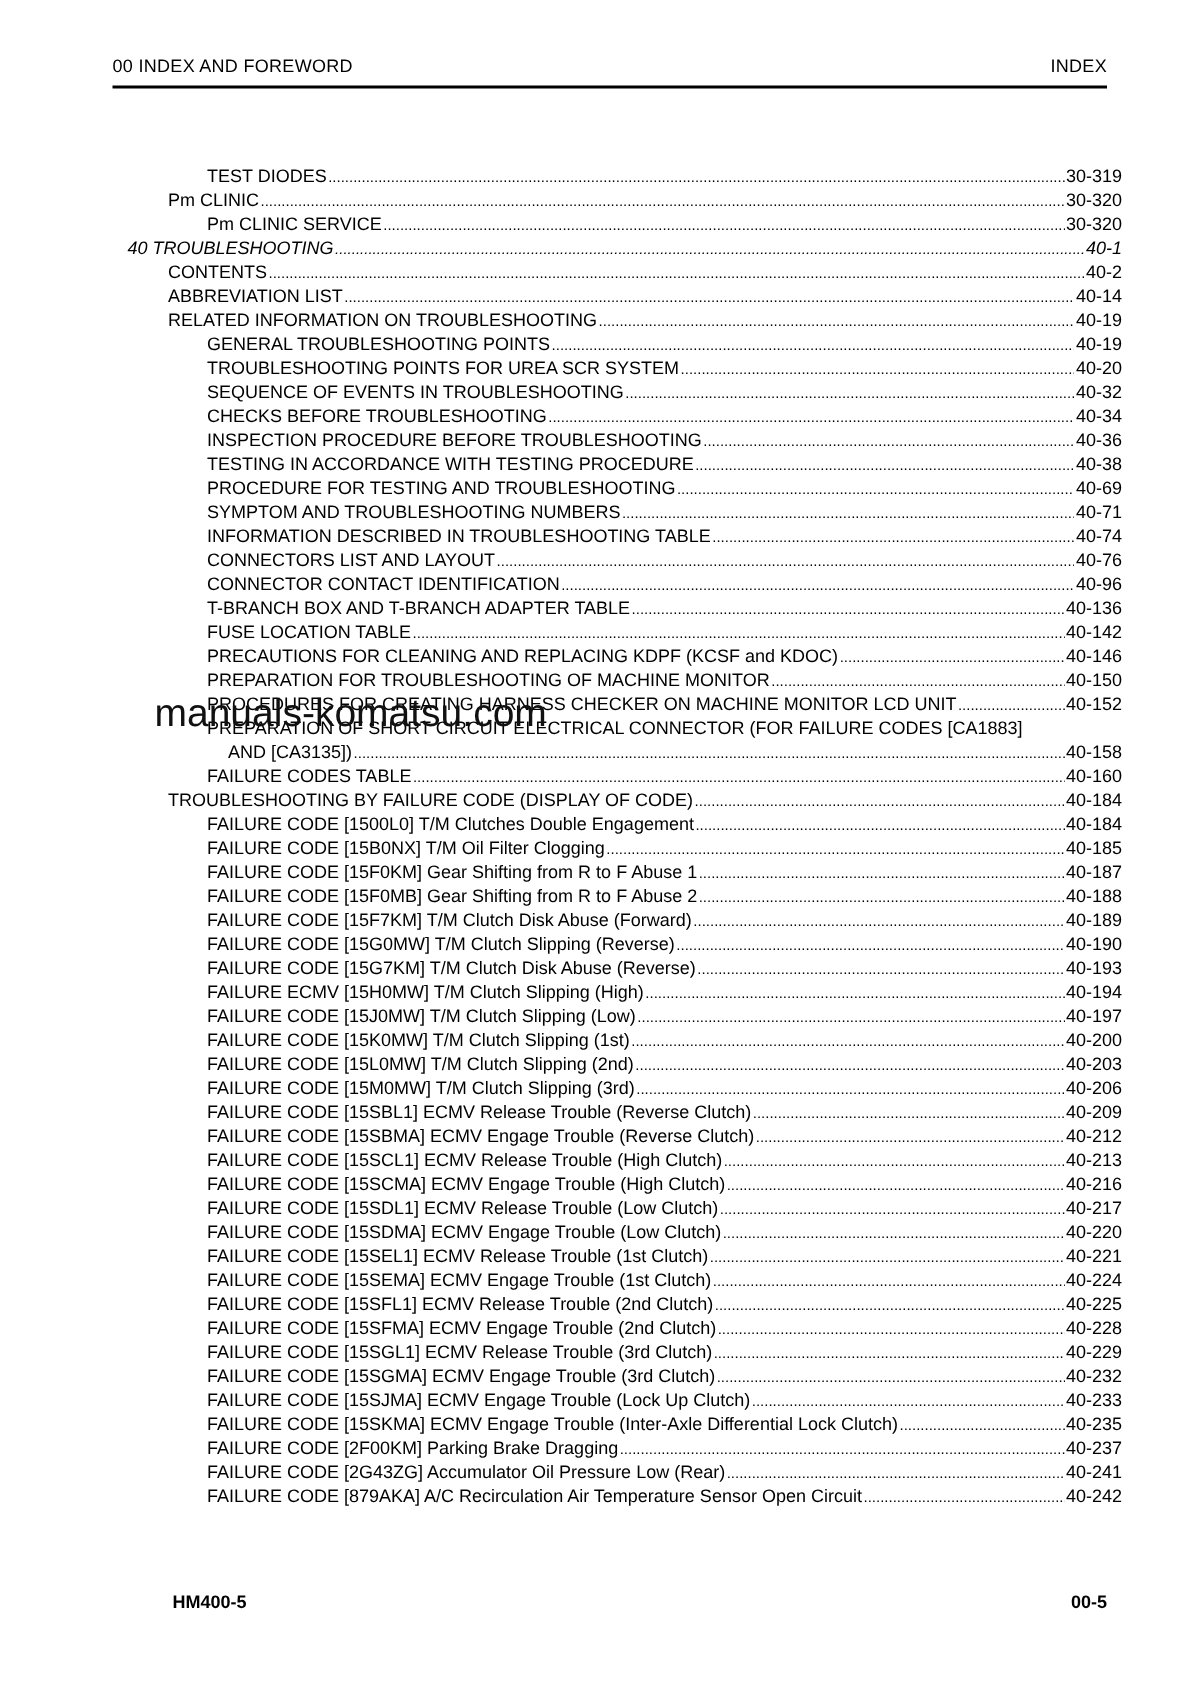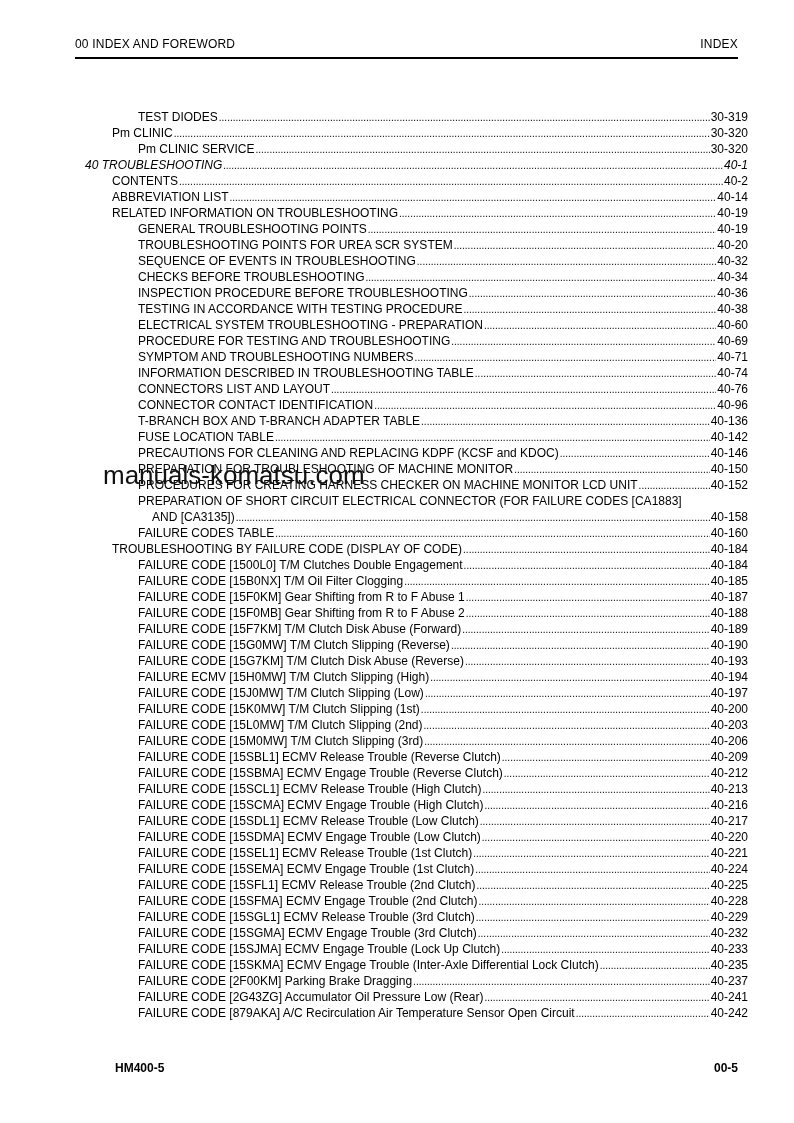--- a/index.html
+++ b/index.html
@@ -97,25 +97,20 @@
       <span class="title">INSPECTION PROCEDURE BEFORE TROUBLESHOOTING</span>
       <span class="dots"></span>
       <span class="page">40-36</span>
     </div>
     <div class="row lvl2">
       <span class="title">TESTING IN ACCORDANCE WITH TESTING PROCEDURE</span>
       <span class="dots"></span>
       <span class="page">40-38</span>
     </div>
     <div class="row lvl2">
-      <span class="title">ELECTRICAL SYSTEM TROUBLESHOOTING - PREPARATION</span>
-      <span class="dots"></span>
-      <span class="page">40-60</span>
-    </div>
-    <div class="row lvl2">
       <span class="title">PROCEDURE FOR TESTING AND TROUBLESHOOTING</span>
       <span class="dots"></span>
       <span class="page">40-69</span>
     </div>
     <div class="row lvl2">
       <span class="title">SYMPTOM AND TROUBLESHOOTING NUMBERS</span>
       <span class="dots"></span>
       <span class="page">40-71</span>
     </div>
     <div class="row lvl2">

